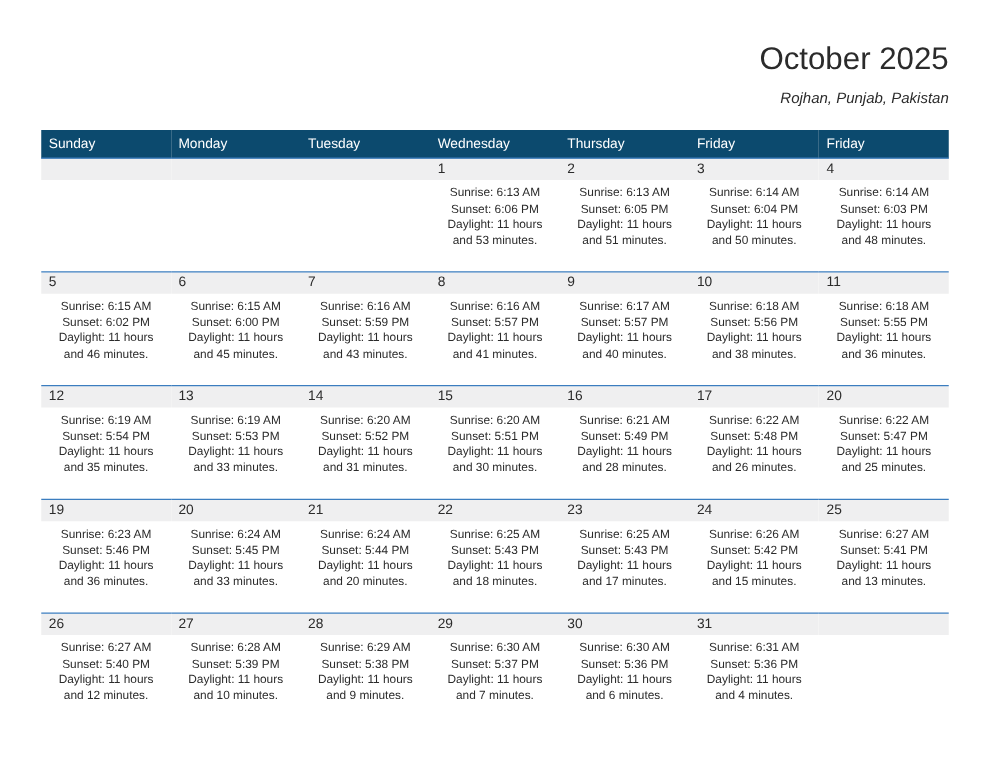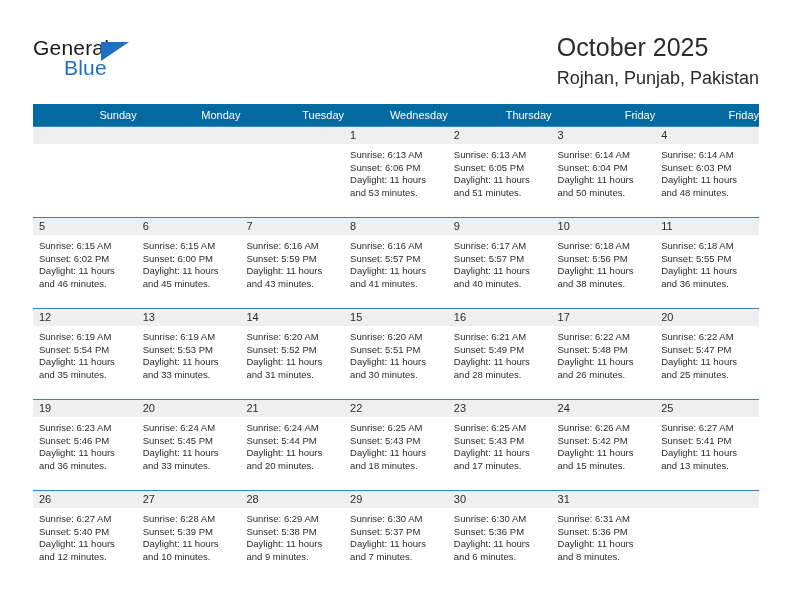--- a/index.html
+++ b/index.html
@@ -61,50 +61,52 @@
     width: 0;
     height: 0;
     border-left: 28px solid #1f6fc4;
     border-bottom: 19px solid transparent;
   }
 
   .title-block {
     position: absolute;
     right: 33px;
     top: 32px;
+    text-align: right;
   }
   .cal-title {
     font-size: 25px;
     color: #2b2b2b;
     line-height: 30px;
     white-space: nowrap;
   }
   .cal-subtitle {
-    font-size: 18px;
+    font-size: 12px;
     color: #2b2b2b;
     line-height: 20px;
     margin-top: 6px;
     white-space: nowrap;
+    font-style: italic;
   }
 
   
   .calendar {
     position: absolute;
     left: 33px;
     top: 104px;
     width: 726px;
     border-collapse: collapse;
     table-layout: fixed;
   }
   .calendar th {
-    background: #0369a1;
+    background: #0c4a6e;
     color: #ffffff;
     font-size: 11px;
     font-weight: normal;
-    text-align: right;
+    text-align: left;
     padding: 5px 0 5px 6px;
     height: 18px;
     box-sizing: border-box;
     border: none;
   }
   .calendar td {
     width: 103.71px;
     height: 90px;
     vertical-align: top;
     padding: 0;
@@ -125,37 +127,33 @@
     line-height: 15px;
   }
   td.empty .daynum-band {
     background: #efeff0;
   }
   .cell-body {
     padding: 5px 6px 0 6px;
     font-size: 9.5px;
     line-height: 12.6px;
     color: #2b2b2b;
+    text-align: center;
   }
   .cell-body div {
     white-space: nowrap;
   }
 </style>
 </head>
 <body>
 
 <div class="page">
 
   <div class="header">
 
-    <div class="logo">
-      <span class="logo-general">General</span>
-      <span class="logo-triangle"></span>
-      <span class="logo-blue">Blue</span>
-    </div>
 
     <div class="title-block">
       <div class="cal-title">October 2025</div>
       <div class="cal-subtitle">Rojhan, Punjab, Pakistan</div>
     </div>
 
   </div>
 
   <table class="calendar">
     <thead>
@@ -460,21 +458,21 @@
               <div>Daylight: 11 hours</div>
               <div>and 6 minutes.</div>
             </div>
           </td>
           <td>
             <div class="daynum-band">31</div>
             <div class="cell-body">
               <div>Sunrise: 6:31 AM</div>
               <div>Sunset: 5:36 PM</div>
               <div>Daylight: 11 hours</div>
-              <div>and 8 minutes.</div>
+              <div>and 4 minutes.</div>
             </div>
           </td>
           <td class="empty">
             <div class="daynum-band"></div>
             <div class="cell-body"></div>
           </td>
         </tr>
       </tbody>
   </table>
 

